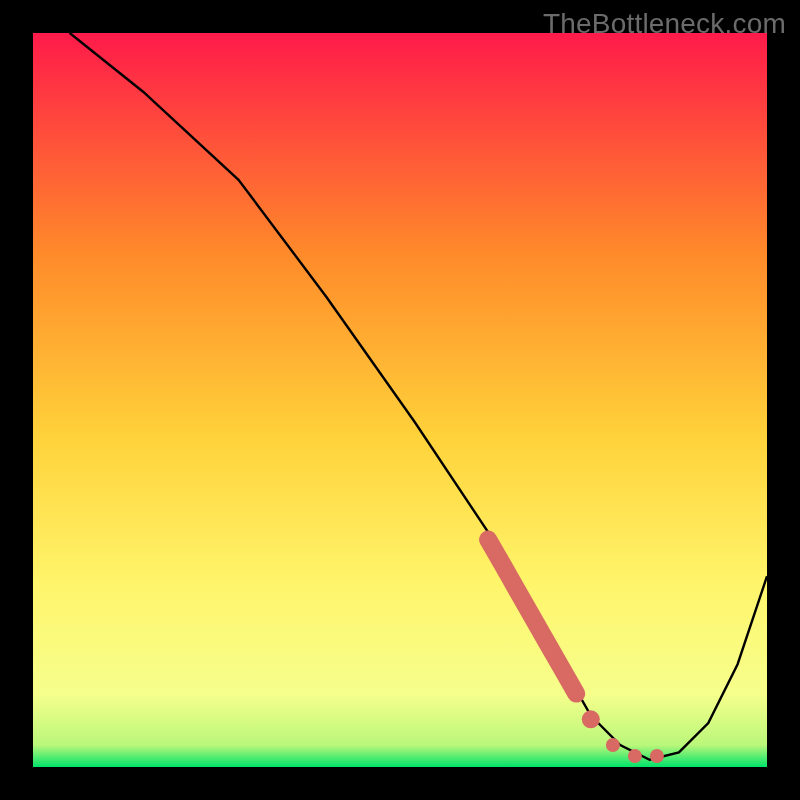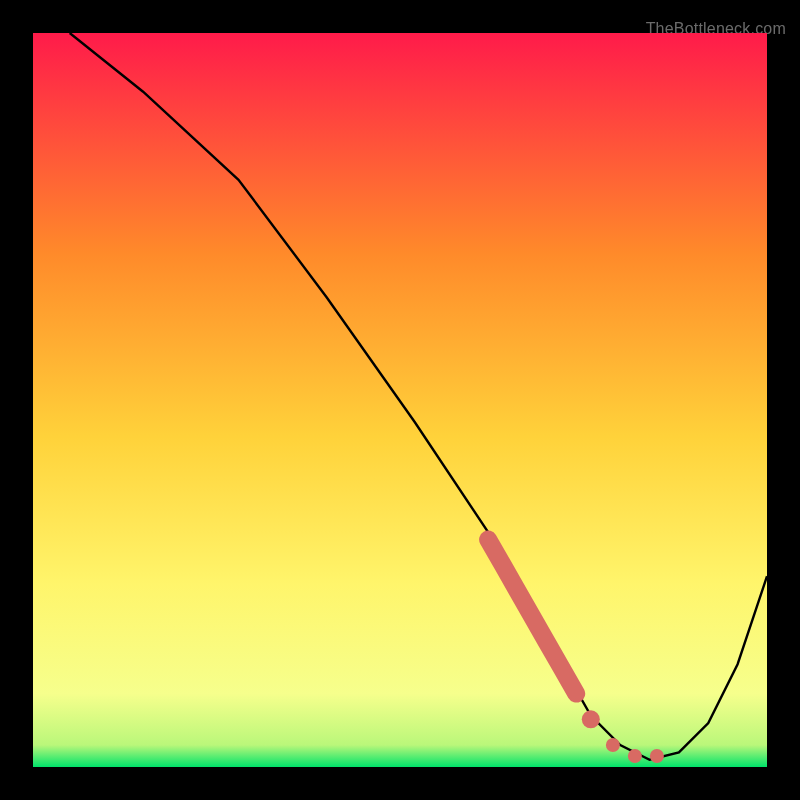--- a/index.html
+++ b/index.html
@@ -12,24 +12,24 @@
     font-family: Arial, Helvetica, sans-serif;
   }
   .frame {
     position: relative;
     width: 800px;
     height: 800px;
     background: #000;
   }
   .watermark {
     position: absolute;
-    top: 20px;
+    top: 8px;
     right: 14px;
     color: #6b6b6b;
-    font-size: 16px;
+    font-size: 28px;
     font-weight: 500;
     letter-spacing: 0.2px;
   }
   .plot-wrap {
     position: absolute;
     left: 33px;
     top: 33px;
     width: 734px;
     height: 734px;
   }

